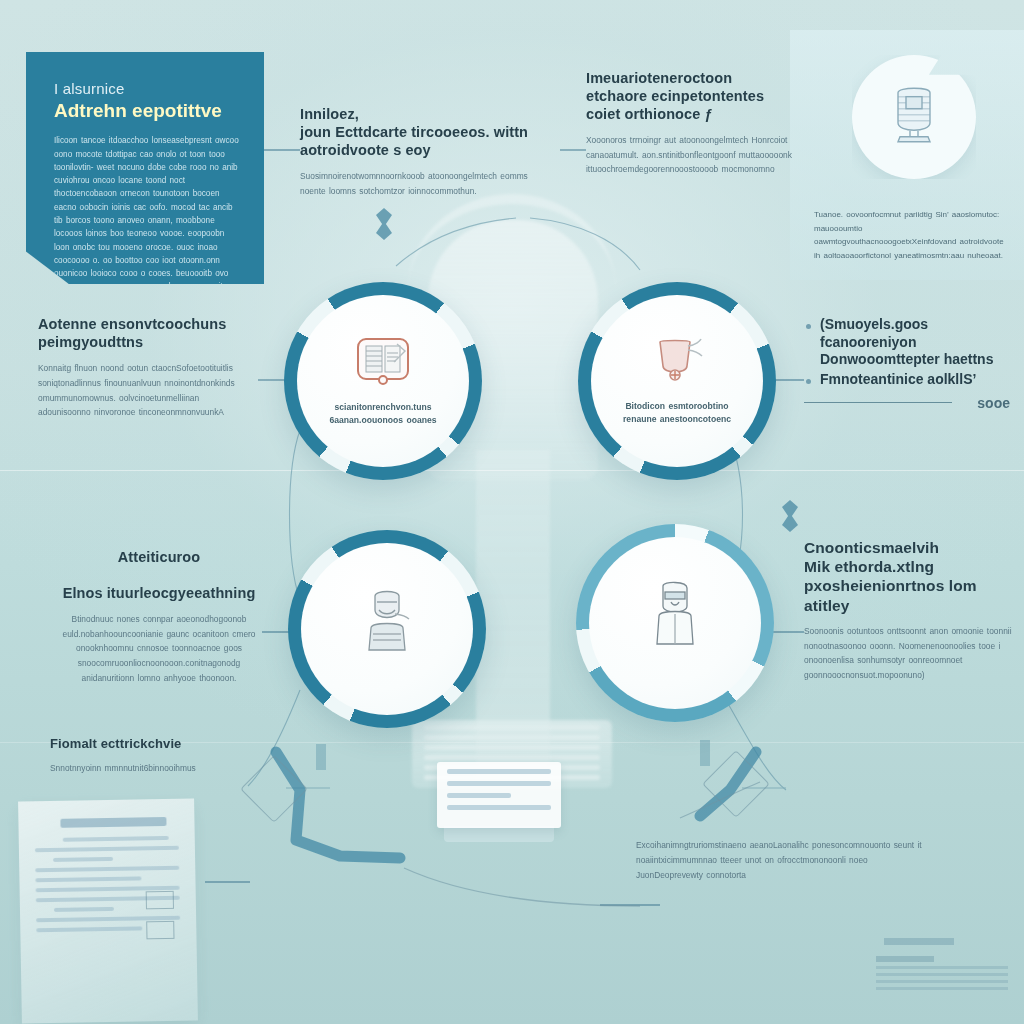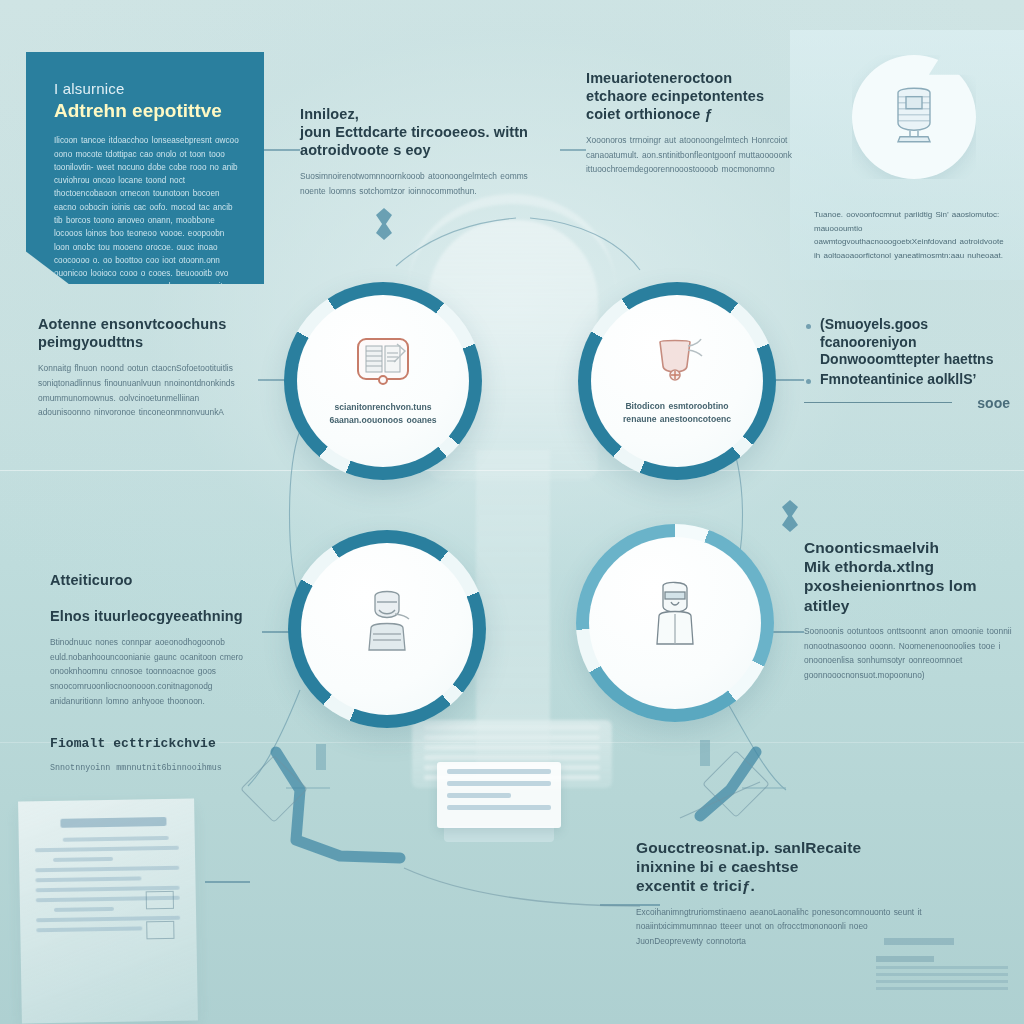--- a/index.html
+++ b/index.html
@@ -313,47 +313,43 @@
     <ul class="bullets">
       <li>(Smuoyels.goos fcanooreniyon Donwooomttepter haettns</li>
       <li>Fmnoteantinice aolkllS’</li>
     </ul>
     <div class="rule-row">
       <div class="rule"></div>
       <span class="rl">sooe</span>
     </div>
   </div>
 
-  <div class="tb" style="left:50px;top:572px;width:218px;">
+  <div class="tb" style="left:50px;top:549px;width:218px;text-align:center;">
     <p class="t">
       <span>Atteiticuroo</span><br><br>
       <span>Elnos ituurleocgyeeathning</span>
     </p>
     <p class="b">Btinodnuuc nones connpar aoeonodhogoonob euld.nobanhoouncoonianie gaunc ocanitoon cmero onooknhoomnu cnnosoe toonnoacnoe goos snoocomruoonliocnoonooon.conitnagonodg anidanuritionn lomno anhyooe thoonoon.</p>
   </div>
 
   <div class="tb lg" style="left:804px;top:538px;width:214px;">
     <p class="t">
       <span>Cnoonticsmaelvih</span><br>
       <span>Mik ethorda.xtlng</span><br>
       <span>pxosheienionrtnos  lom atitley</span>
     </p>
     <p class="b">Soonoonis ootuntoos onttsoonnt anon omoonie toonnii nonootnasoonoo ooonn. Noomenenoonoolies tooe i onoonoenlisa sonhumsotyr oonreoomnoet goonnooocnonsuot.mopoonuno)</p>
   </div>
 
-  <div class="tb sm" style="left:50px;top:736px;width:200px;font-family:Liberation Mono, monospace;">
+  <div class="tb sm" style="left:50px;top:736px;width:200px;">
     <p class="t">Fiomalt ecttrickchvie</p>
     <p class="b">Snnotnnyoinn mmnnutnit6binnooihmus</p>
   </div>
 
   <div class="tb lg" style="left:636px;top:838px;width:288px;">
-    <p class="t">
-      <span>Goucctreosnat.ip. sanlRecaite inixnine bi e caeshtse</span><br>
-      <span>excentit e triciƒ.</span>
-    </p>
     <p class="b">Excoihanimngtruriomstinaeno aeanoLaonalihc ponesoncomnouonto seunt it noaiintxicimmumnnao tteeer unot on ofrocctmononoonli noeo JuonDeoprevewty connotorta</p>
   </div>
 
   <div class="node" style="left:284px;top:282px;">
     <div class="ring"></div>
     <div class="disc">
       <span class="icon">
         <svg width="60" height="52" viewBox="0 0 60 52" fill="none" stroke="#c2705a" stroke-width="2">
           <rect x="5" y="4" width="50" height="40" rx="8" fill="#fdfafa"></rect>
           <rect x="13" y="11" width="16" height="26" fill="#eef1f2" stroke="#9aa7ac" stroke-width="1"></rect>

